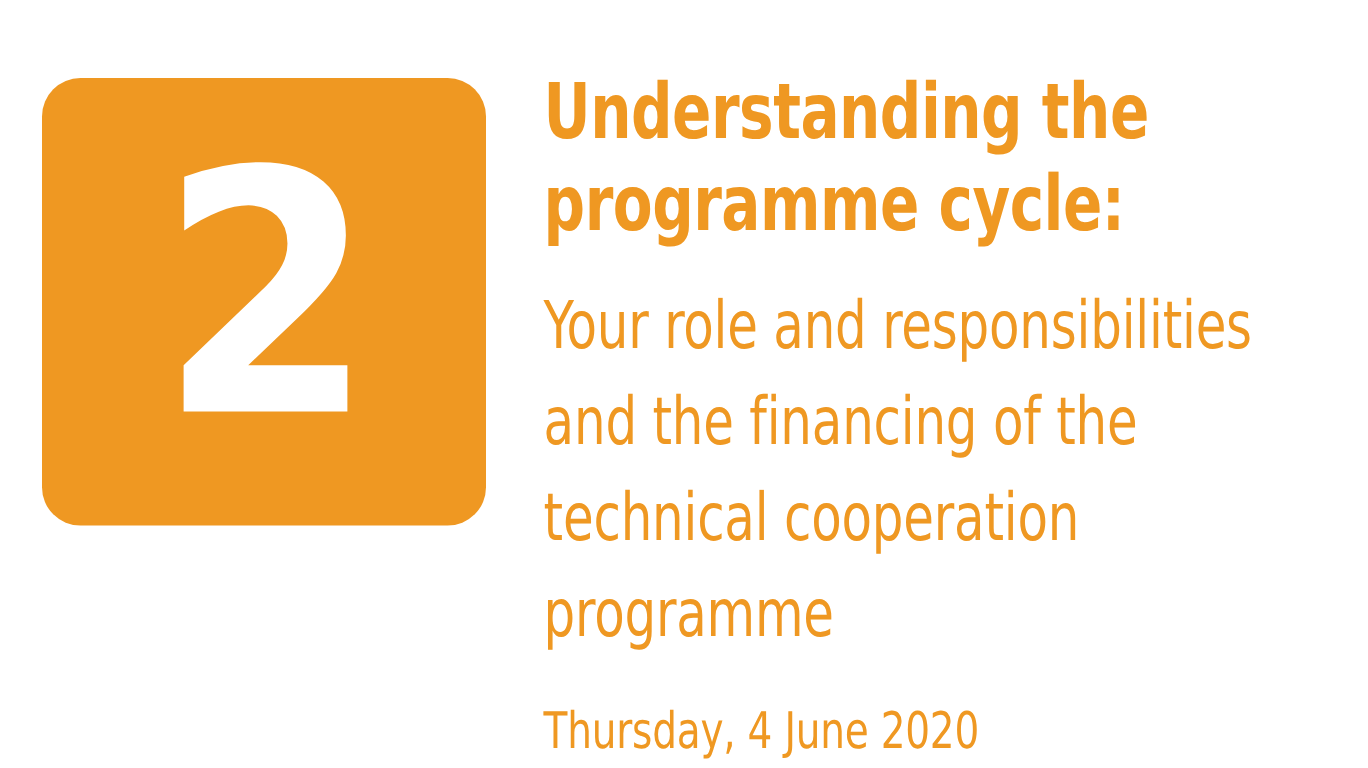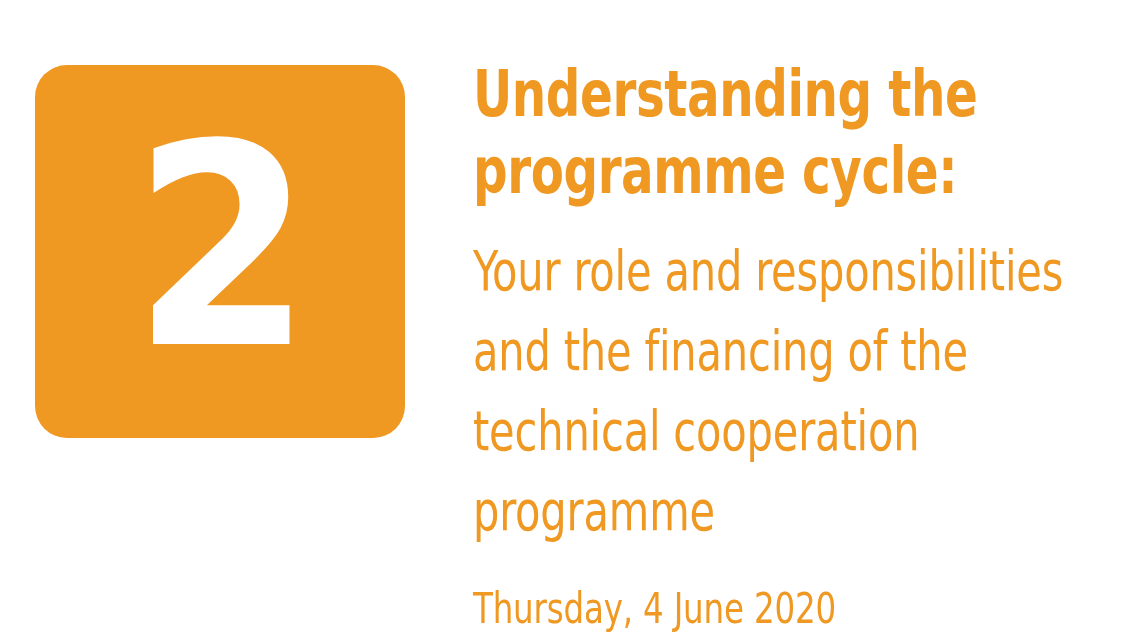--- a/index.html
+++ b/index.html
@@ -47,21 +47,20 @@
     position: relative;
     top: -4px;
   }
 
   
   #text-column {
     position: absolute;
     left: 453px;
     top: 56px;
     width: 660px;
-    margin-left: 20px;
   }
 
   #slide-title {
     color: #EF9822;
     font-family: "Liberation Sans Narrow", "DejaVu Sans Condensed", "Liberation Sans", sans-serif;
     font-weight: 700;
     font-size: 64px;
     line-height: 77px;
     letter-spacing: -0.5px;
     transform: scaleX(0.84);

